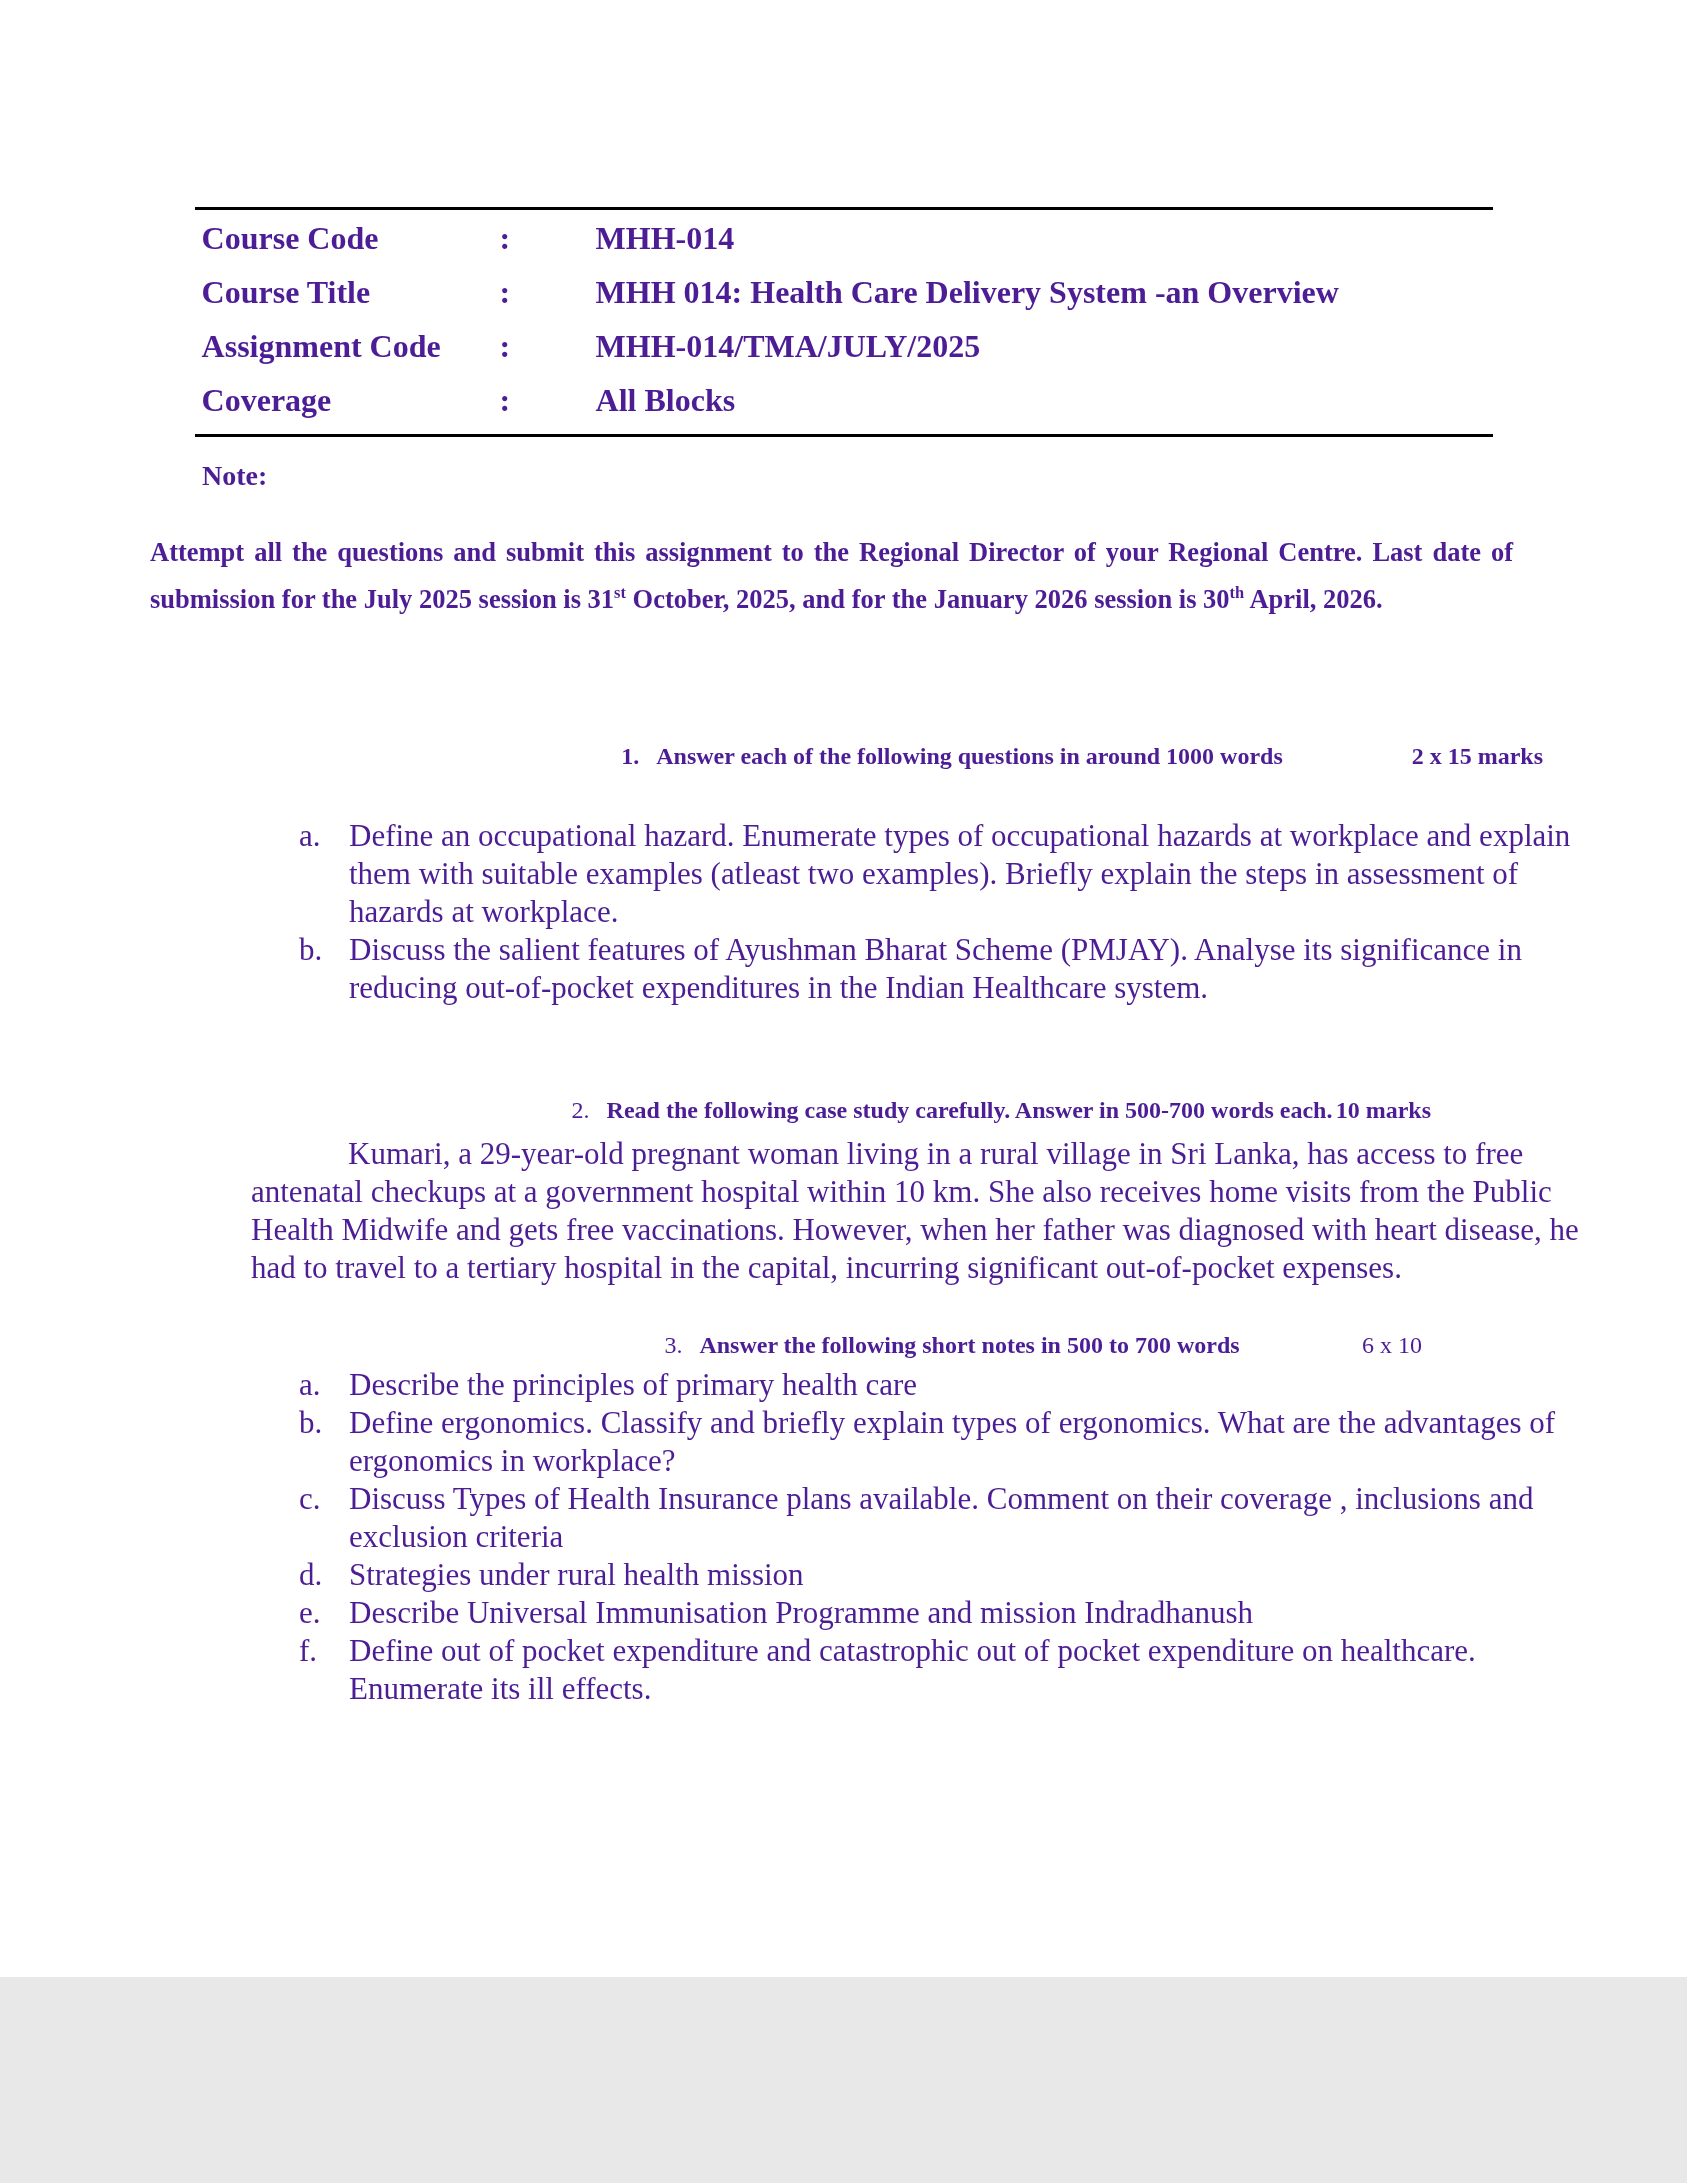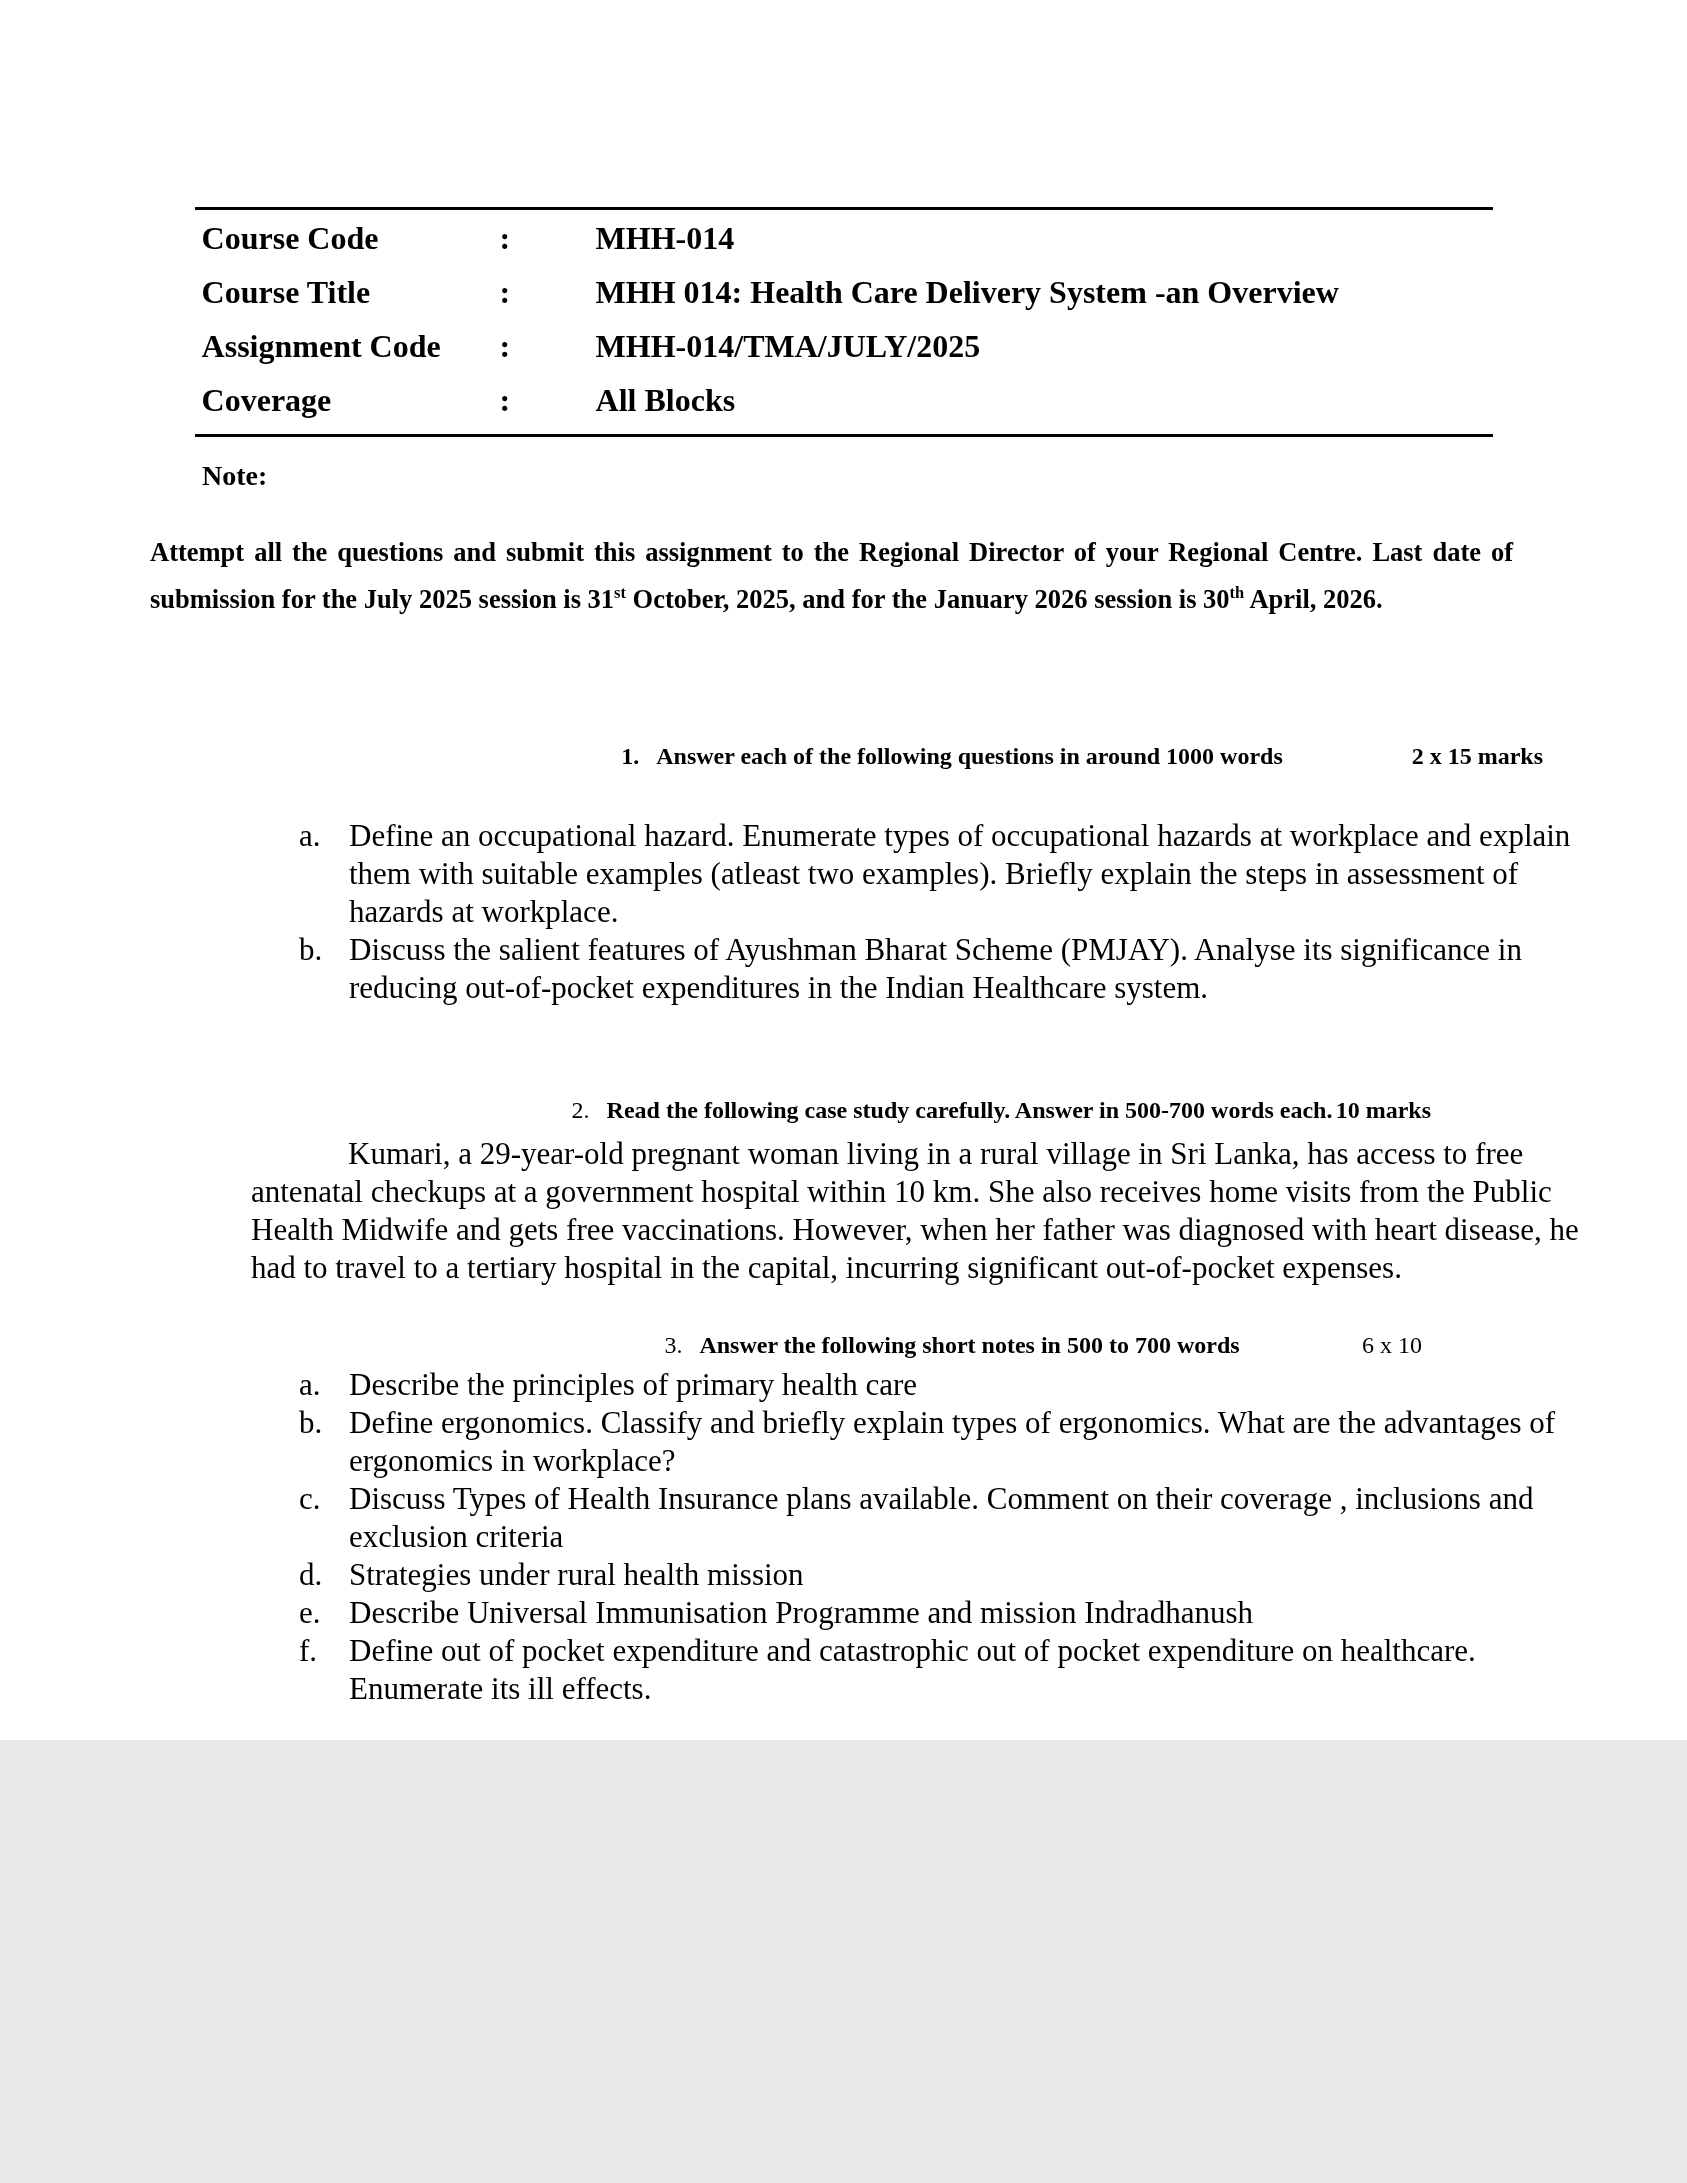--- a/index.html
+++ b/index.html
@@ -1,21 +1,21 @@
 <!DOCTYPE html>
 <html style="font-size:10.6px"><head>
 <meta charset="utf-8">
 <style>
   html,body { margin:0; padding:0; background:#e8e8e8; }
   .page {
     position:relative;
-    width:1687px; height:1740px;
+    width:1687px; height:1977px;
     margin:0 auto;
     background:#ffffff;
-    color:#000000;
+    color:#4c1d95;
     font-family:"Liberation Serif","DejaVu Serif",serif;
     font-size:31px;
     line-height:38px;
     overflow:hidden;
   }
   
   .meta {
     margin:207px 0 0 195px;
     width:1298px;
     border-top:3.3px solid #000;

